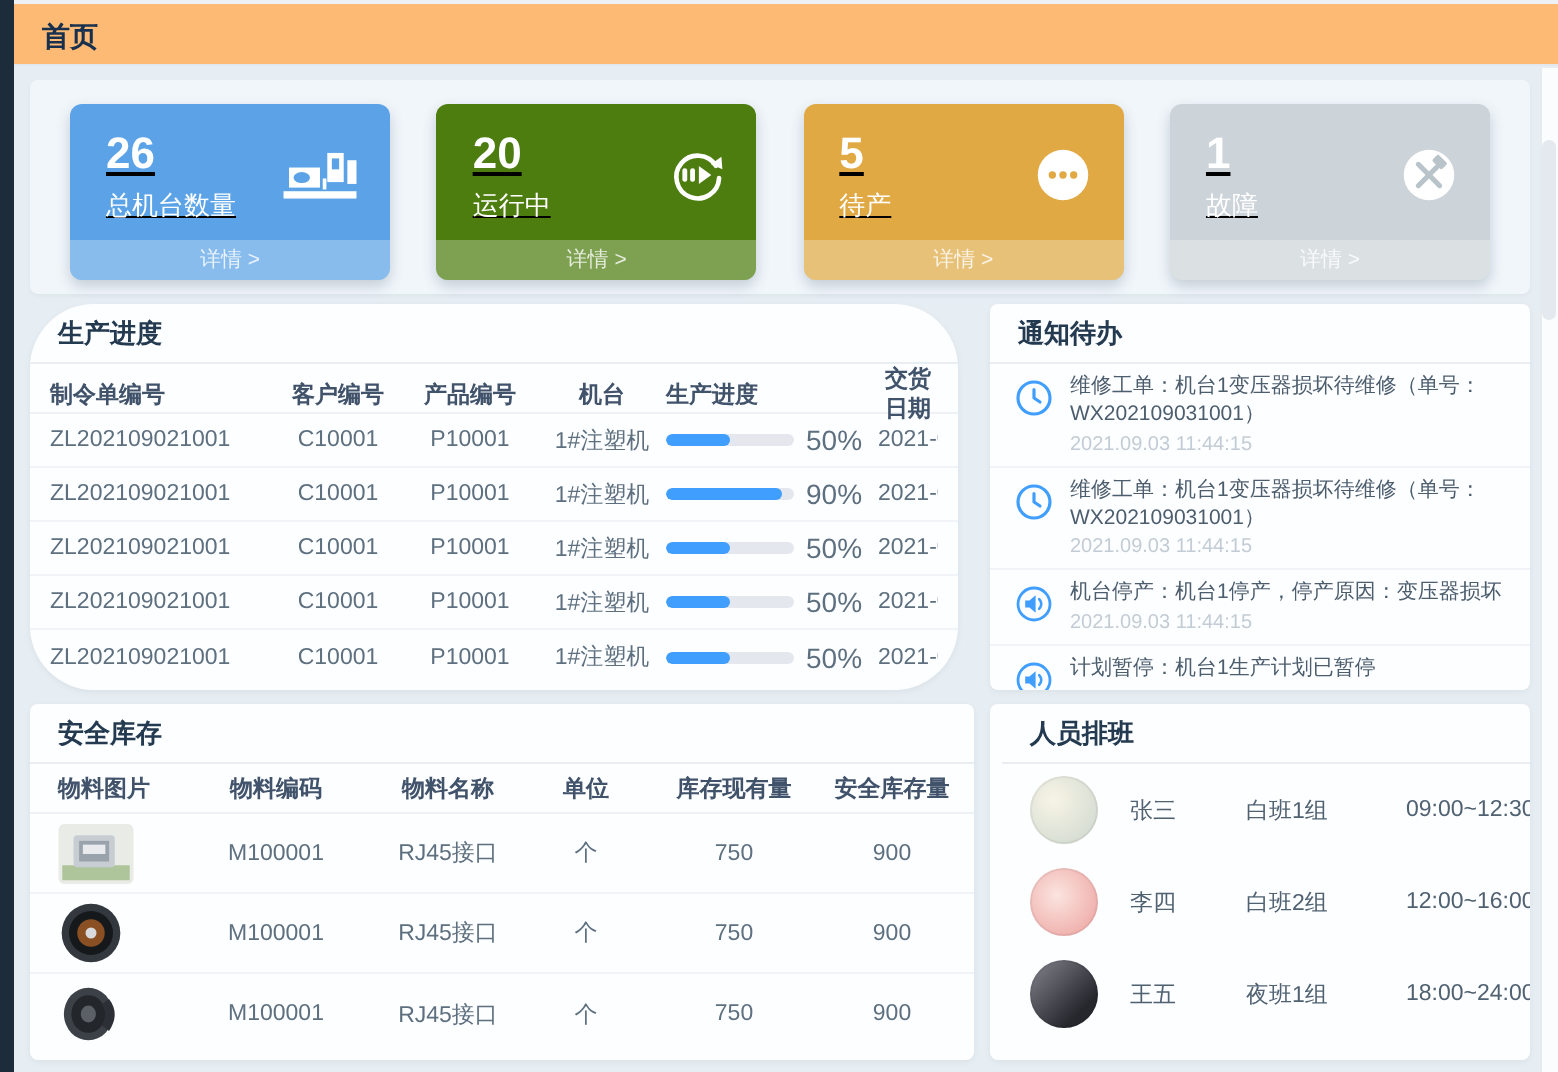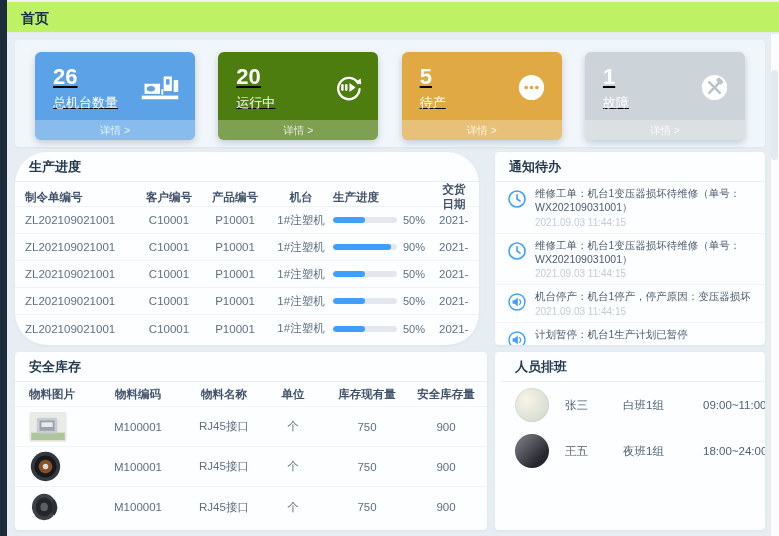--- a/index.html
+++ b/index.html
@@ -8,21 +8,21 @@
     position: relative;
     background: #e7eef3;
     font-family: "Liberation Sans", "DejaVu Sans", sans-serif;
     overflow: hidden;
   }
   
   .side-strip { position:absolute; left:0; top:0; width:7px; height:536px; background:#1d2c3b; }
   
   .topbar {
     position:absolute; left:7px; top:0; width:772px; height:33px;
-    background:#bef264; border-bottom:1px solid #e2e8ee; border-top:2px solid #eef1f4;
+    background:#fdba74; border-bottom:1px solid #e2e8ee; border-top:2px solid #eef1f4;
   }
   .topbar-title { position:absolute; left:14px; top:8px; font-size:14px; font-weight:bold; color:#17304e; }
   
   .scroll-strip { position:absolute; right:0; top:34px; width:9px; height:502px; background:#fbfcfd; border-left:1px solid #e6ebf0; }
   .scroll-thumb { position:absolute; right:1px; top:36px; width:7px; height:90px; background:#e3e9ee; border-radius:4px; }
 
   
   .cards-panel {
     position:absolute; left:15px; top:40px; width:750px; height:107px;
     background:#f1f6fa; border-radius:4px;
@@ -64,21 +64,21 @@
   .p-grid { display:grid; grid-template-columns:112px 64px 68px 64px 106px 1fr; align-items:center; padding:0 10px 0 10px; }
   .p-head { height:25px; border-bottom:1px solid #eef2f7; }
   .p-head > span { font-size:11.5px; font-weight:bold; color:#41526b; }
   .p-row { height:27px; border-bottom:1px solid #f0f4f8; }
   .p-row:last-child { border-bottom:none; }
   .p-row > span { font-size:11.5px; color:#5e7080; white-space:nowrap; overflow:hidden; }
   .col-c { text-align:center; }
   .prog-cell { display:flex; align-items:center; gap:6px; }
   .prog-track { width:64px; height:6px; border-radius:3px; background:#e4e8ee; overflow:hidden; flex:0 0 auto; }
   .prog-fill { display:block; height:100%; border-radius:3px; background:#409eff; }
-  .prog-label { font-size:11px; color:#5e7080; }
+  .prog-label { font-size:14px; color:#5e7080; }
 
   
   .notif-item { display:flex; gap:8px; padding:5px 12px 5px 12px; border-bottom:1px solid #f0f4f8; cursor:pointer; }
   .notif-item:last-child { border-bottom:none; }
   .notif-icon { flex:0 0 20px; padding-top:2px; }
   .notif-body { flex:1; }
   .notif-text { font-size:10.5px; line-height:1.32; color:#4c5d6e; }
   .notif-time { font-size:10px; color:#c3ccd4; margin-top:2px; }
 
   
@@ -397,21 +397,27 @@
   </div>
 </div>
 
 <div class="panel" id="sched-panel">
   <div class="panel-title">人员排班</div>
 
   <div class="sched-row">
     <span class="avatar avatar-1"></span>
     <span class="sched-name">张三</span>
     <span class="sched-shift">白班1组</span>
-    <span class="sched-time">09:00~11:00</span>
+    <span class="sched-time">09:00~12:30</span>
+  </div>
+  <div class="sched-row">
+    <span class="avatar avatar-2"></span>
+    <span class="sched-name">李四</span>
+    <span class="sched-shift">白班2组</span>
+    <span class="sched-time">12:00~16:00</span>
   </div>
   <div class="sched-row">
     <span class="avatar avatar-3"></span>
     <span class="sched-name">王五</span>
     <span class="sched-shift">夜班1组</span>
     <span class="sched-time">18:00~24:00</span>
   </div>
 </div>
 
 </body></html>

